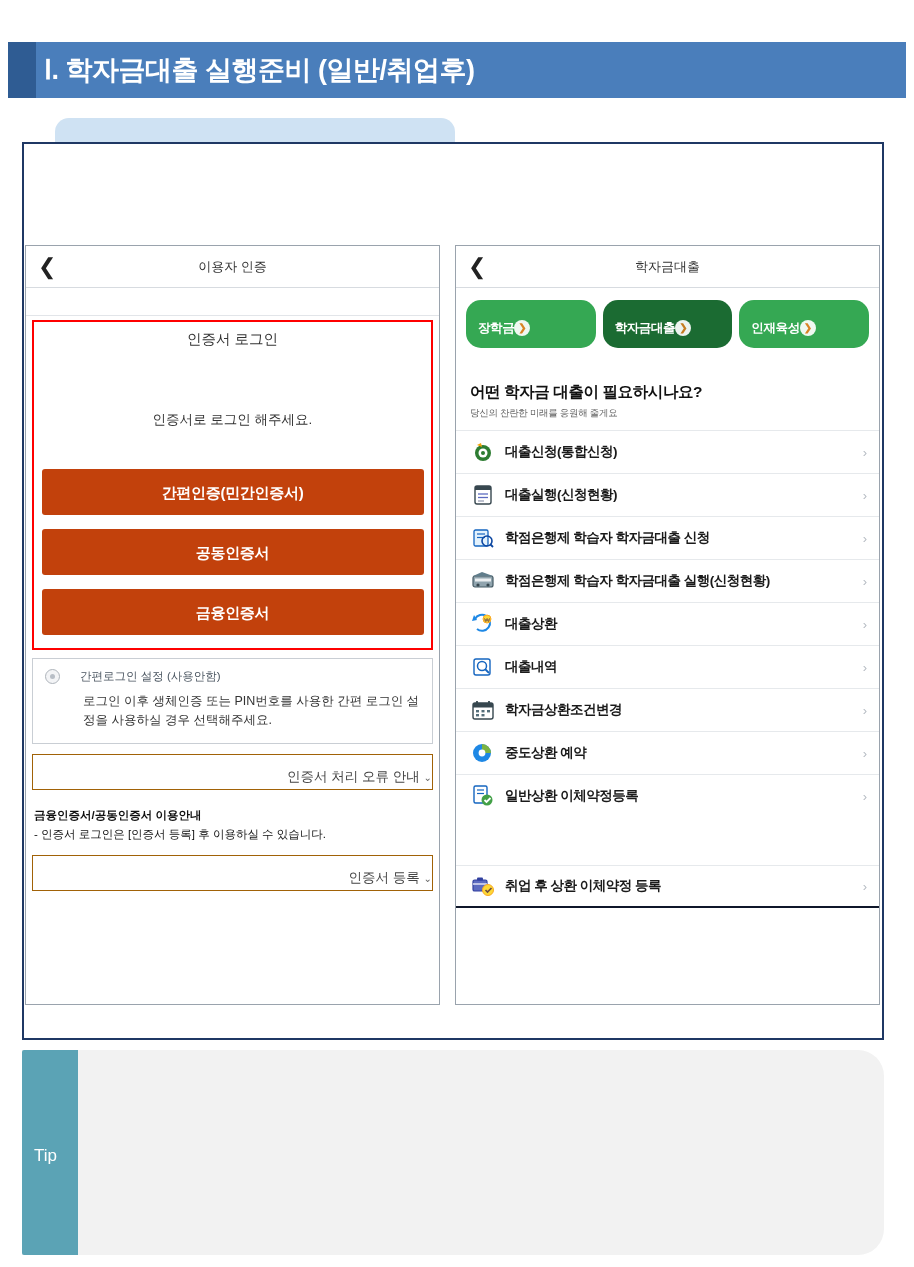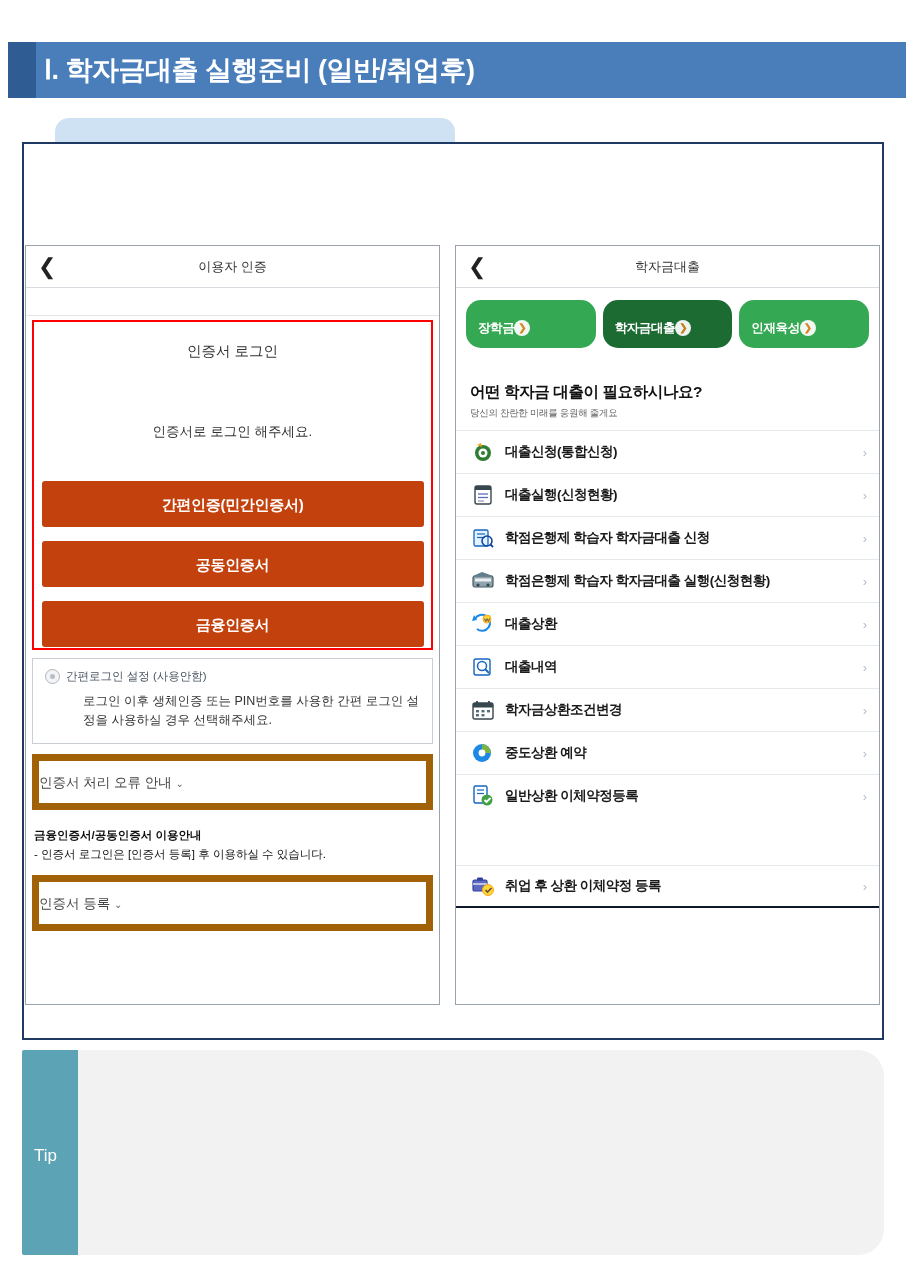--- a/index.html
+++ b/index.html
@@ -100,21 +100,21 @@
   
   .left-subbar {
     height: 28px;
     border-bottom: 1px solid #e2e5e9;
   }
   .redbox {
     position: relative;
     margin: 4px 6px 0 6px;
     border: 2px solid #ff0000;
     height: 330px;
-    padding-top: 14px;
+    padding-top: 2px;
   }
   .cert-login-title {
     text-align: center;
     font-size: 14.5px;
     color: #333;
     margin-top: 6px;
   }
   .cert-login-desc {
     text-align: center;
     font-size: 13.5px;
@@ -141,21 +141,21 @@
   .btn-blue.first { margin-top: 40px; }
 
   .card {
     margin: 8px 6px 0 6px;
     border: 1px solid #c9ced4;
     padding: 10px 12px 12px 12px;
   }
   .card-row {
     display: flex;
     align-items: center;
-    gap: 6px;
+    gap: 20px;
   }
   .radio-circle {
     width: 15px; height: 15px;
     border-radius: 50%;
     border: 1px solid #aeb4bb;
     background: #f3f4f6;
     position: relative;
     flex: 0 0 auto;
   }
   .radio-circle::after {
@@ -173,24 +173,24 @@
   .card-text {
     font-size: 12.5px;
     color: #333;
     line-height: 1.55;
     margin-top: 8px;
     margin-left: 38px;
   }
 
   .accordion {
     margin: 10px 6px 0 6px;
-    border: 7px solid #a16207;
-    height: 56px;
+    border: 1px solid #a16207;
+    height: 36px;
     line-height: 44px;
-    text-align: left;
+    text-align: right;
     font-size: 13.5px;
     color: #444;
     cursor: pointer;
   }
   .chev { font-size: 10px; color: #666; }
 
   .note-block {
     margin: 16px 8px 0 8px;
     font-size: 11.5px;
     color: #111;

